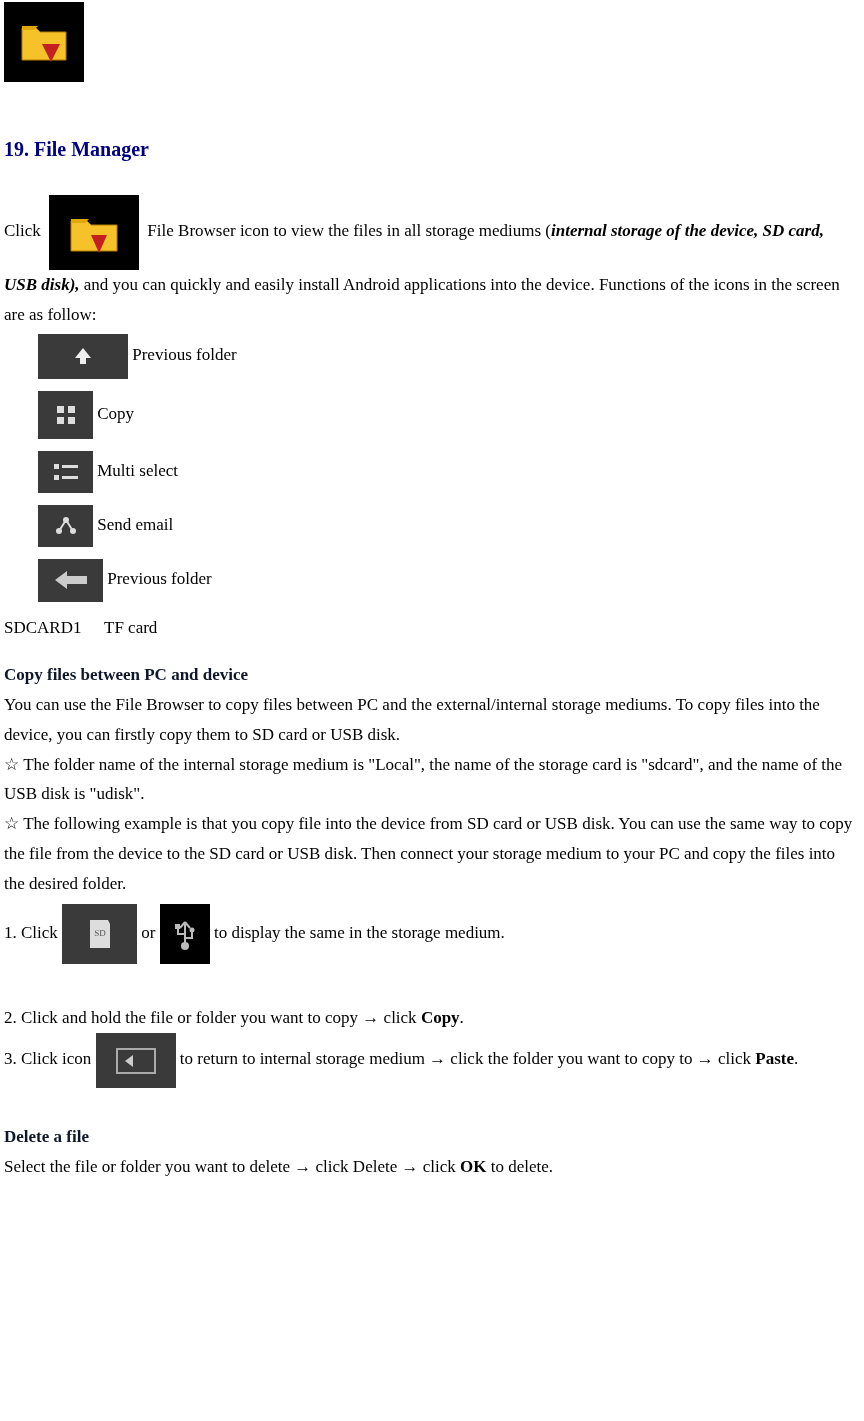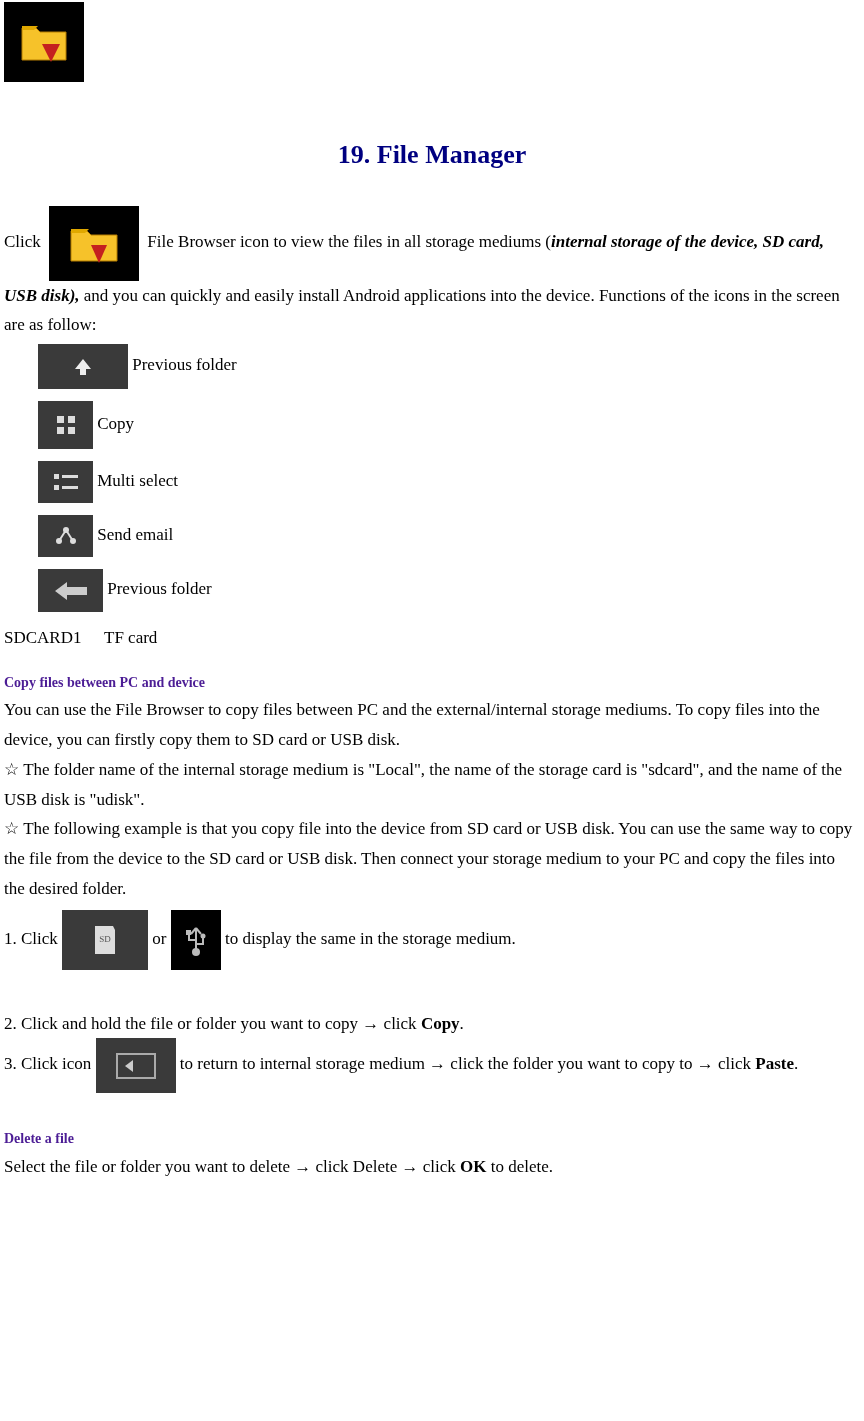--- a/index.html
+++ b/index.html
@@ -17,29 +17,28 @@
     height: 80px;
     background: #000;
     display: flex;
     align-items: center;
     justify-content: center;
     margin-bottom: 50px;
   }
   .h-section {
     color: #000080;
     font-weight: bold;
-    font-size: 26px;
+    font-size: 20px;
     margin-top: 18px;
     margin-bottom: 28px;
-    text-align: center;
   }
   .h-sub {
-    color: #4c1d95;
+    color: #0f172a;
     font-weight: bold;
-    font-size: 14px;
+    font-size: 17px;
     margin-top: 18px;
   }
   .para {
     margin: 0;
   }
   .inline-icon {
     display: inline-flex;
     align-items: center;
     justify-content: center;
     vertical-align: middle;
@@ -55,21 +54,21 @@
     display: inline-flex;
     align-items: center;
     justify-content: center;
     vertical-align: middle;
     margin-right: 0px;
   }
   .wide-dark  { width: 90px;  height: 45px; }
   .sq-dark    { width: 55px;  height: 48px; }
   .sq-dark-sm { width: 55px;  height: 42px; }
   .arrow-dark { width: 65px;  height: 43px; }
-  .sd-dark    { width: 86px;  height: 60px; }
+  .sd-dark    { width: 75px;  height: 60px; }
   .usb-dark   { width: 50px;  height: 60px; background:#000; }
   .ret-dark   { width: 80px;  height: 55px; }
   .italic-bold { font-style: italic; font-weight: bold; }
   .bold { font-weight: bold; }
   .icon-row { margin: 4px 0 12px 0; padding-left: 34px; }
   .defs { margin-top:4px; margin-bottom:18px; }
   .defs div { line-height:1.7; }
   .term { display:inline-block; width:100px; }
 </style>
 </head>

